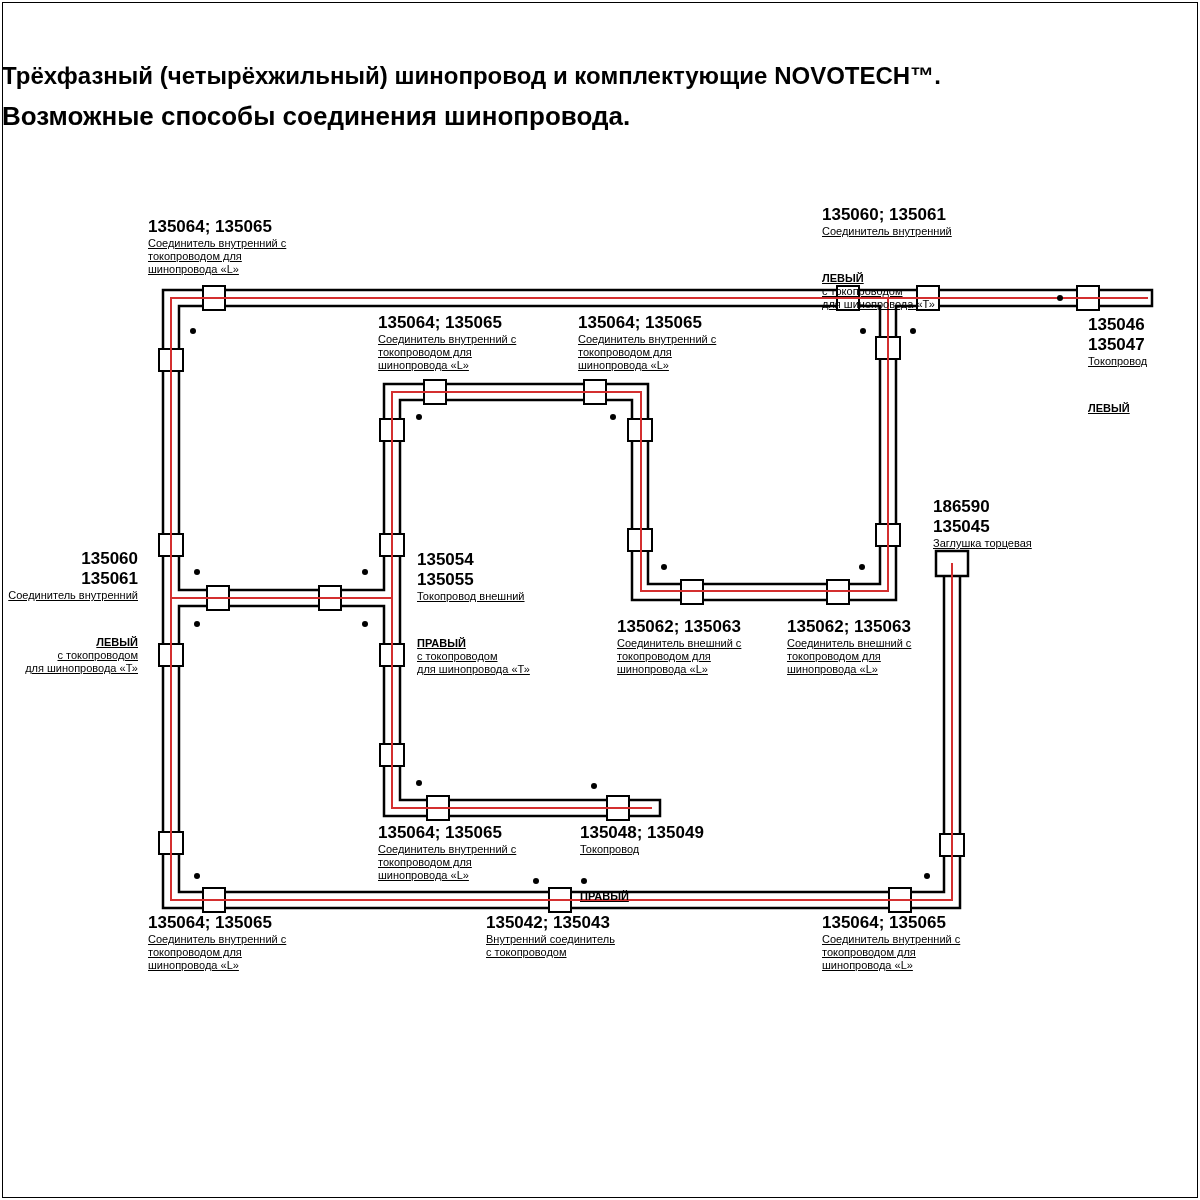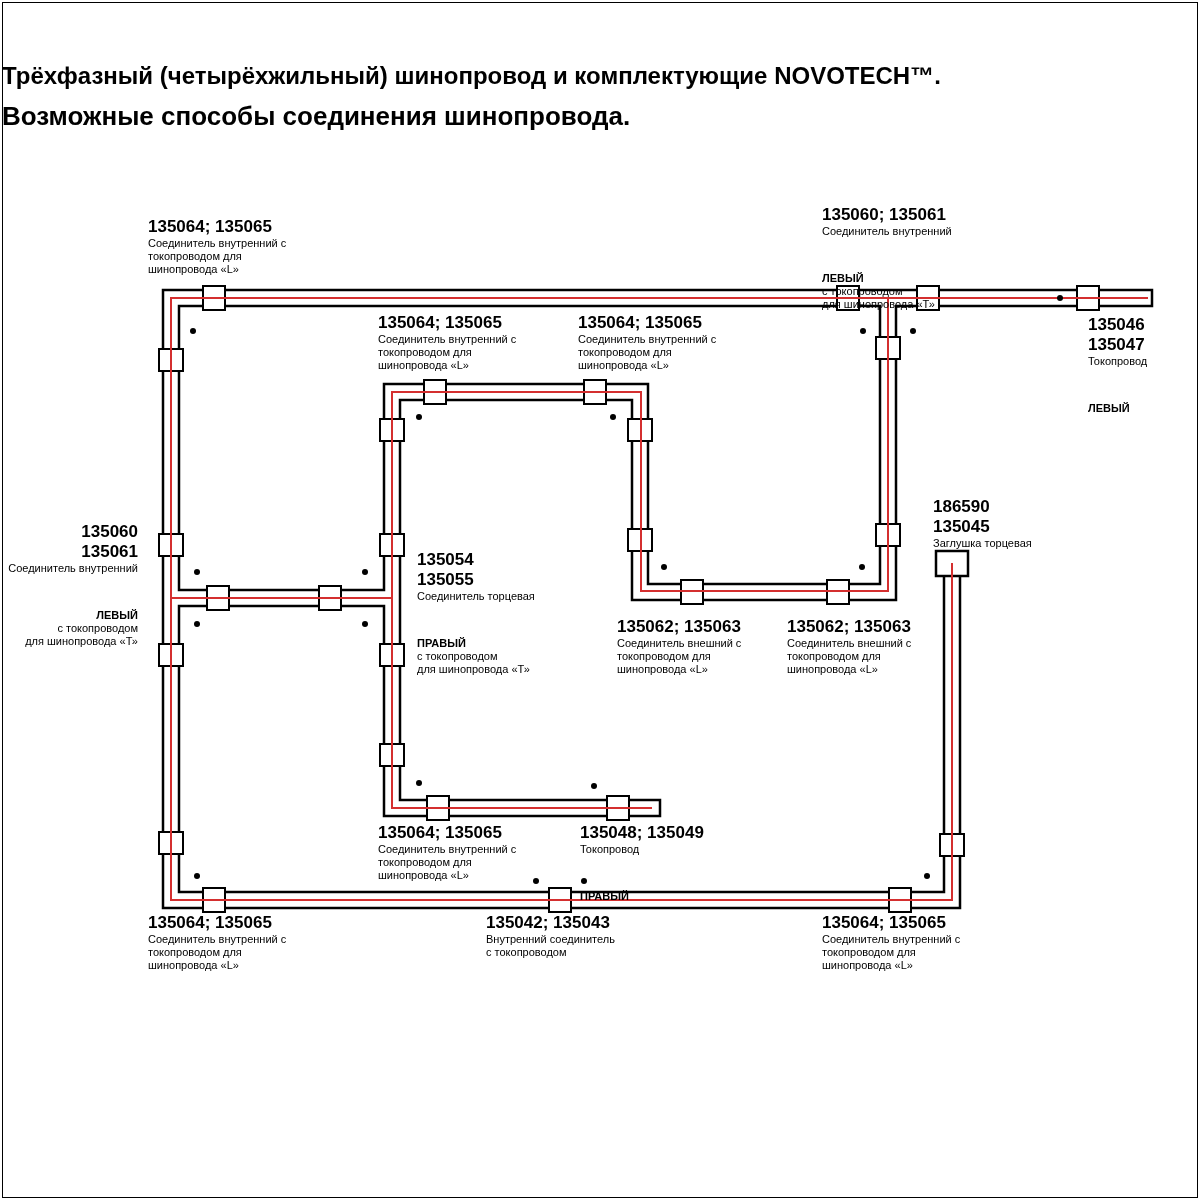--- a/index.html
+++ b/index.html
@@ -32,20 +32,21 @@
   .lbl .num {
     font-size: 17px;
     font-weight: 700;
     line-height: 20px;
     white-space: nowrap;
   }
   .lbl .d {
     font-size: 11px;
     line-height: 13px;
     white-space: nowrap;
+    text-decoration: underline;
   }
   .lbl .d.b { font-weight: 700; margin-top: 34px; }
   .lbl.ra { text-align: right; }
 </style>
 </head>
 <body>
 
 <div class="page">
   <div class="frame"></div>
 
@@ -149,33 +150,33 @@
     <div class="d">для шинопровода «Т»</div>
   </div>
 
   <div class="lbl" style="left:1088px;top:315px">
     <div class="num">135046</div>
     <div class="num">135047</div>
     <div class="d">Токопровод</div>
     <div class="d b">ЛЕВЫЙ</div>
   </div>
 
-  <div class="lbl ra" style="right:1062px;top:522px">
+  <div class="lbl ra" style="right:1062px;top:549px">
     <div class="num">135060</div>
     <div class="num">135061</div>
     <div class="d">Соединитель внутренний</div>
     <div class="d b">ЛЕВЫЙ</div>
     <div class="d">с токопроводом</div>
     <div class="d">для шинопровода «Т»</div>
   </div>
 
   <div class="lbl" style="left:417px;top:550px">
     <div class="num">135054</div>
     <div class="num">135055</div>
-    <div class="d">Соединитель торцевая</div>
+    <div class="d">Токопровод внешний</div>
     <div class="d b">ПРАВЫЙ</div>
     <div class="d">с токопроводом</div>
     <div class="d">для шинопровода «Т»</div>
   </div>
 
   <div class="lbl" style="left:933px;top:497px">
     <div class="num">186590</div>
     <div class="num">135045</div>
     <div class="d">Заглушка торцевая</div>
   </div>

